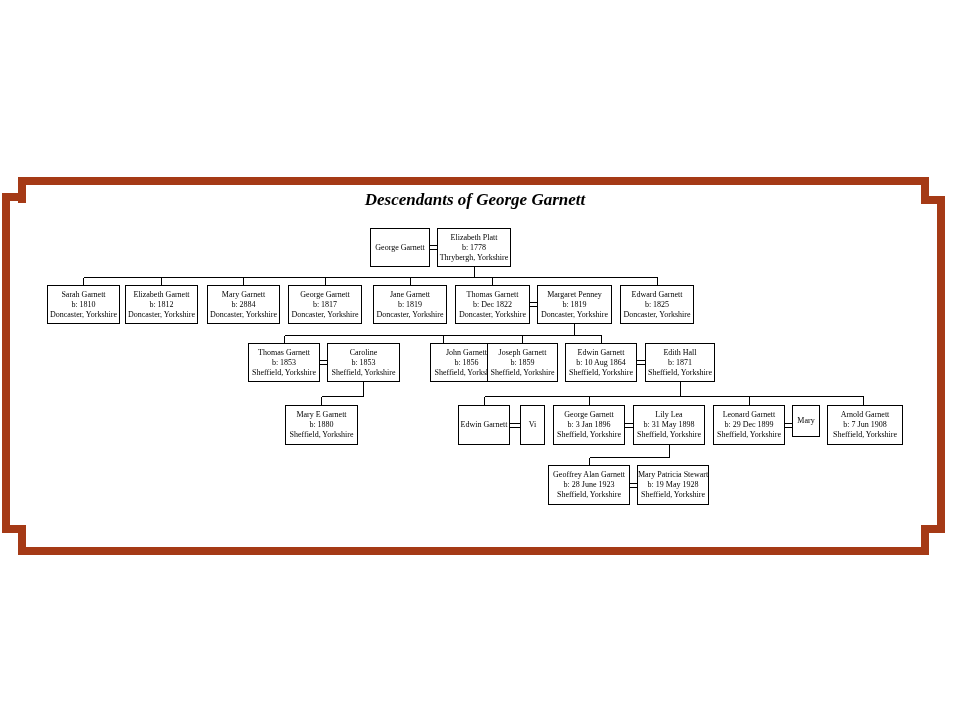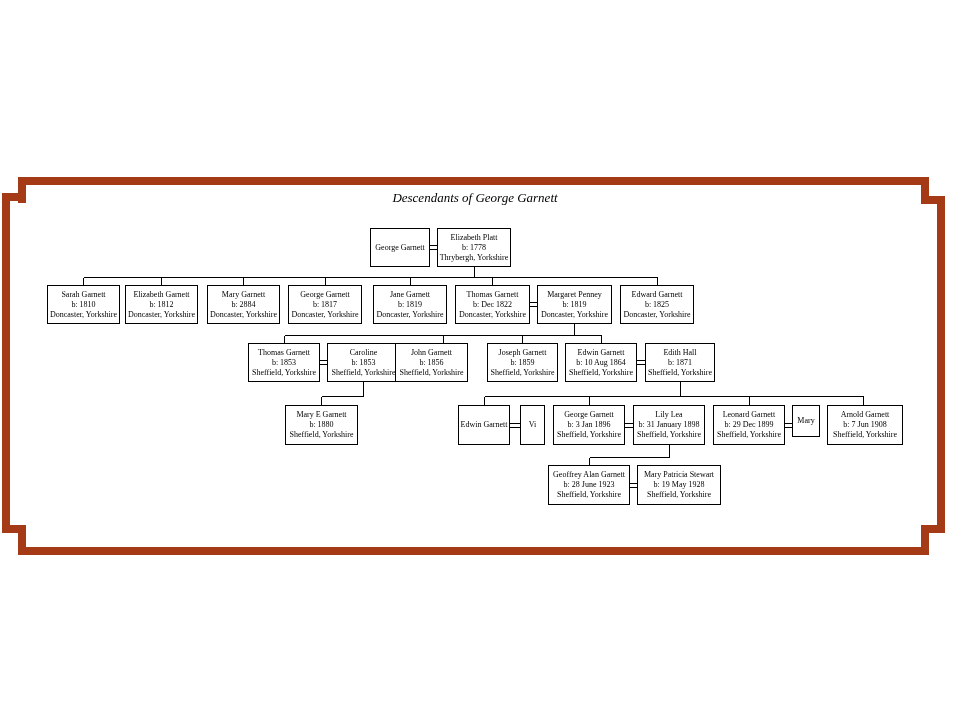--- a/index.html
+++ b/index.html
@@ -11,22 +11,22 @@
   }
   #frame-layer {
     position: absolute; left: 0; top: 0;
     width: 959px; height: 719px;
   }
   .chart-title {
     position: absolute;
     left: 0; top: 190px; width: 950px;
     text-align: center;
     font-family: "Liberation Serif", serif;
-    font-size: 13px;
-    font-weight: normal;
+    font-size: 17px;
+    font-weight: bold;
     font-style: italic;
     color: #000;
   }
   .pbox {
     position: absolute;
     box-sizing: border-box;
     border: 1px solid #000;
     background: #fff;
     display: flex;
     flex-direction: column;
@@ -135,21 +135,21 @@
 <div class="pbox" style="left:248px;top:343px;width:72px;height:39px">
   <span>Thomas Garnett</span>
   <span>b: 1853</span>
   <span>Sheffield, Yorkshire</span>
 </div>
 <div class="pbox" style="left:327px;top:343px;width:73px;height:39px">
   <span>Caroline</span>
   <span>b: 1853</span>
   <span>Sheffield, Yorkshire</span>
 </div>
-<div class="pbox" style="left:395px;top:343px;width:73px;height:39px">
+<div class="pbox" style="left:430px;top:343px;width:73px;height:39px">
   <span>John Garnett</span>
   <span>b: 1856</span>
   <span>Sheffield, Yorkshire</span>
 </div>
 <div class="pbox" style="left:487px;top:343px;width:71px;height:39px">
   <span>Joseph Garnett</span>
   <span>b: 1859</span>
   <span>Sheffield, Yorkshire</span>
 </div>
 <div class="pbox" style="left:565px;top:343px;width:72px;height:39px">
@@ -174,21 +174,21 @@
 <div class="pbox" style="left:520px;top:405px;width:25px;height:40px">
   <span>Vi</span>
 </div>
 <div class="pbox" style="left:553px;top:405px;width:72px;height:40px">
   <span>George Garnett</span>
   <span>b: 3 Jan 1896</span>
   <span>Sheffield, Yorkshire</span>
 </div>
 <div class="pbox" style="left:633px;top:405px;width:72px;height:40px">
   <span>Lily Lea</span>
-  <span>b: 31 January 1898</span>
+  <span>b: 31 May 1898</span>
   <span>Sheffield, Yorkshire</span>
 </div>
 <div class="pbox" style="left:713px;top:405px;width:72px;height:40px">
   <span>Leonard Garnett</span>
   <span>b: 29 Dec 1899</span>
   <span>Sheffield, Yorkshire</span>
 </div>
 <div class="pbox" style="left:792px;top:405px;width:28px;height:32px">
   <span>Mary</span>
 </div>
@@ -196,17 +196,17 @@
   <span>Arnold Garnett</span>
   <span>b: 7 Jun 1908</span>
   <span>Sheffield, Yorkshire</span>
 </div>
 
 <div class="pbox" style="left:548px;top:465px;width:82px;height:40px">
   <span>Geoffrey Alan Garnett</span>
   <span>b: 28 June 1923</span>
   <span>Sheffield, Yorkshire</span>
 </div>
-<div class="pbox" style="left:637px;top:465px;width:84px;height:40px">
+<div class="pbox" style="left:637px;top:465px;width:72px;height:40px">
   <span>Mary Patricia Stewart</span>
   <span>b: 19 May 1928</span>
   <span>Sheffield, Yorkshire</span>
 </div>
 
 </body></html>

